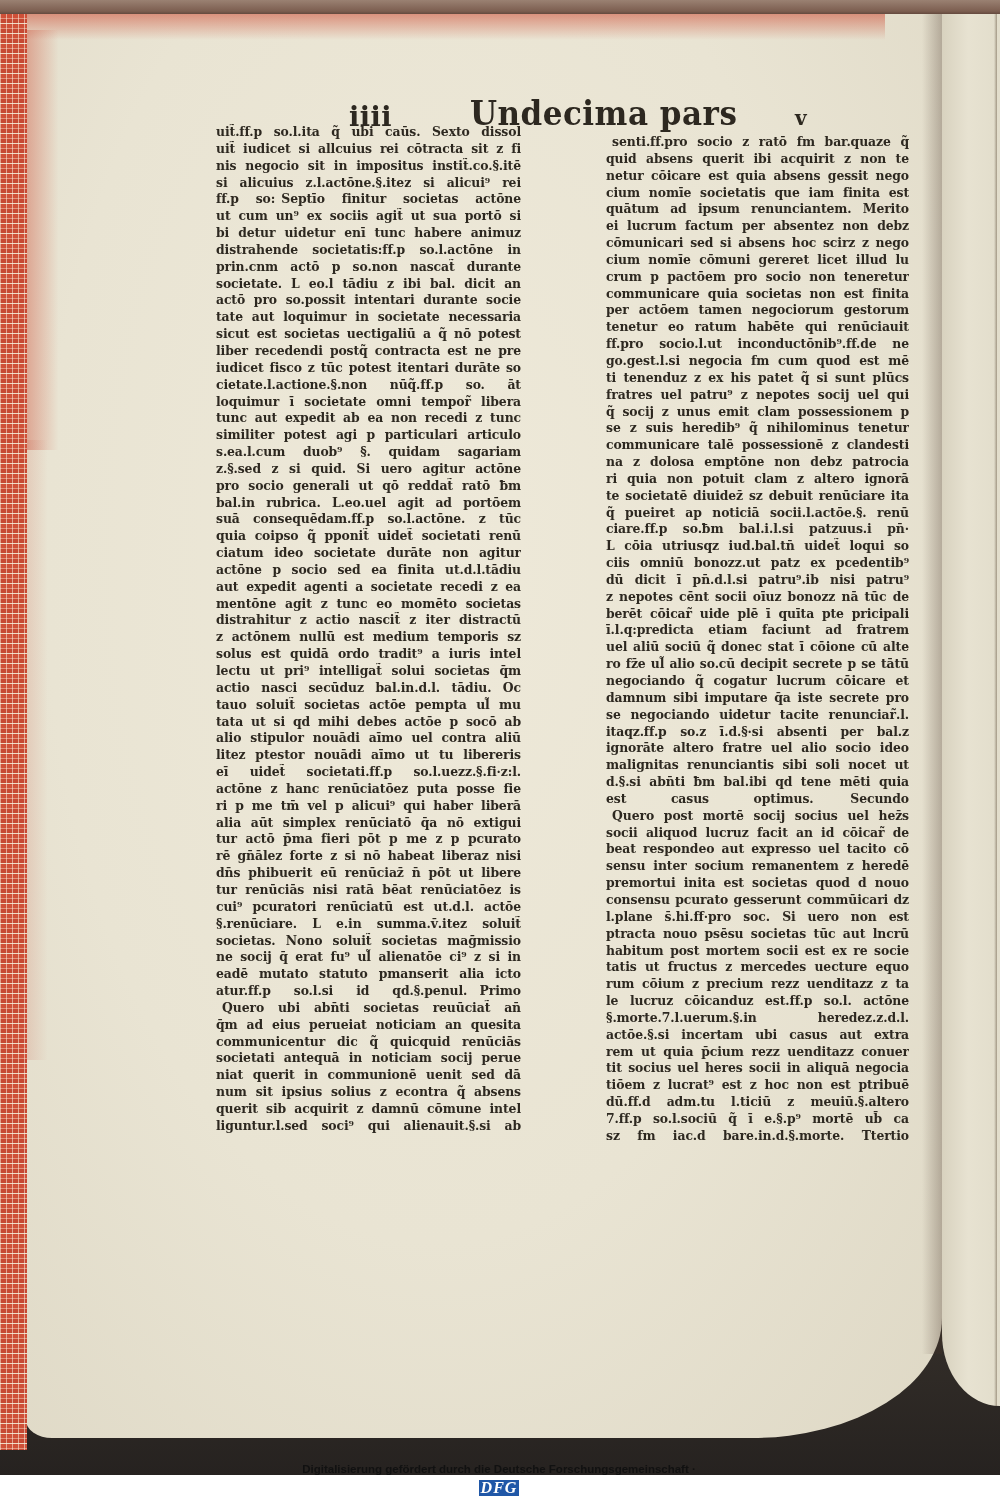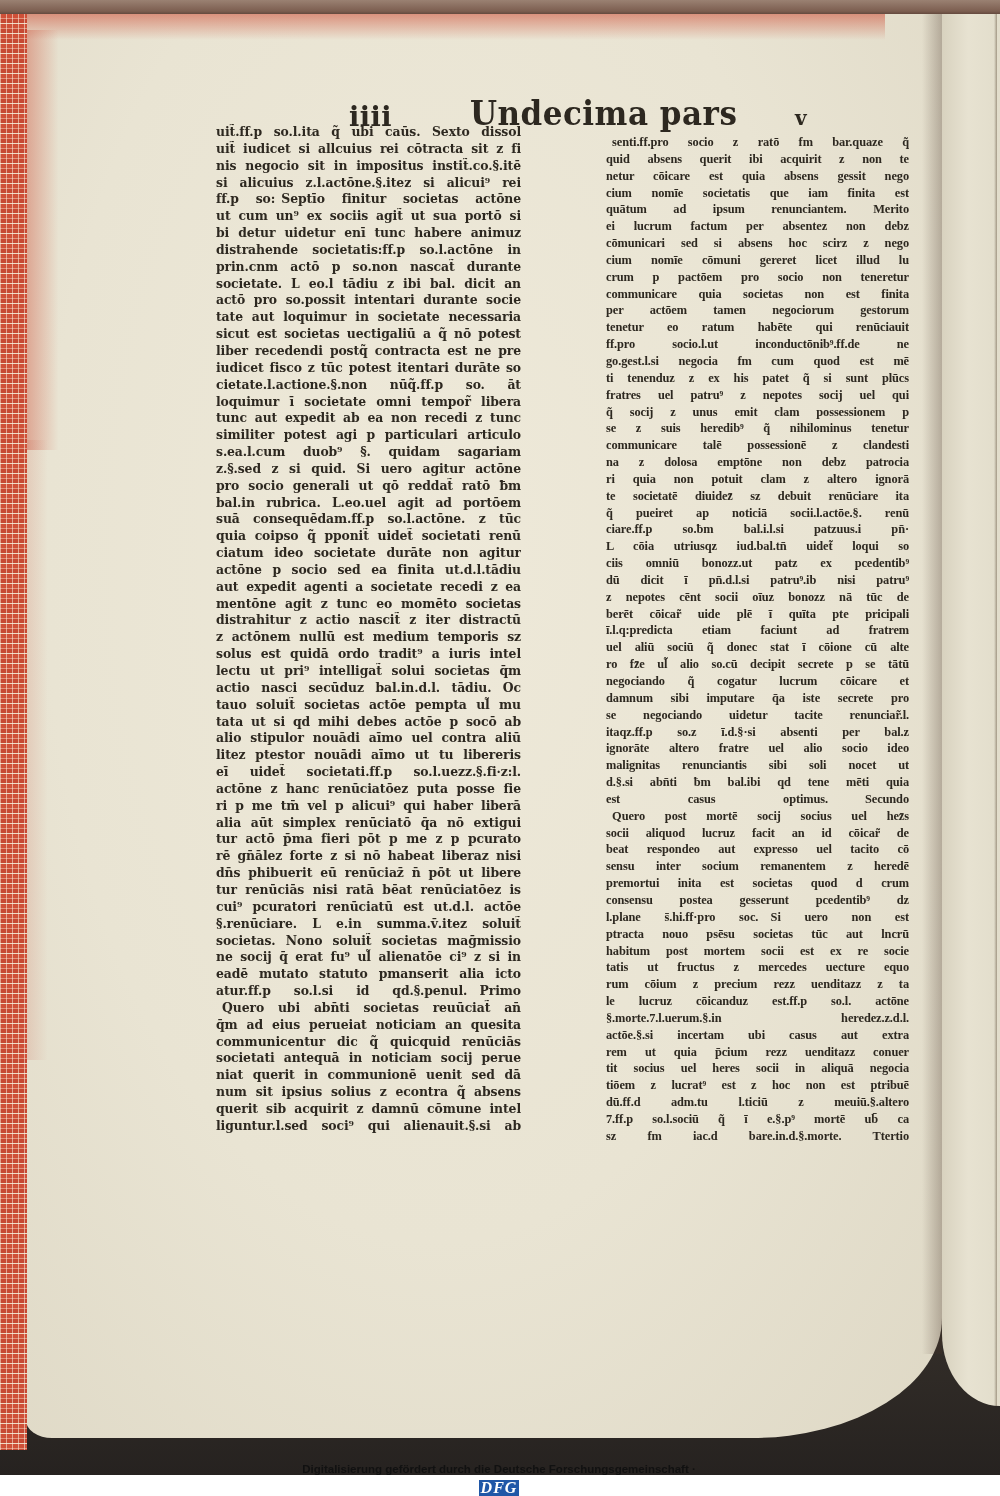--- a/index.html
+++ b/index.html
@@ -39,21 +39,21 @@
      background:linear-gradient(to bottom,#9a8172,#7c5e50 80%,#64493e);}
   
   .hdr{position:absolute;color:#2d2820;font-weight:700;letter-spacing:.5px;}
   .hdr-sig{left:349px;top:101px;font-size:27px;}
   .hdr-title{left:470px;top:95px;font-size:31px;transform:scaleY(1.06);}
   .hdr-folio{left:795px;top:106px;font-size:20px;}
   
   .col{position:absolute;color:#2d2820;font-weight:700;font-size:12.4px;
        line-height:16.85px;letter-spacing:-.1px;}
   .col-left{left:216px;top:124px;width:305px;}
-  .col-right{left:606px;top:134px;width:303px;font-family:Liberation Serif, serif;}
+  .col-right{left:606px;top:134px;width:303px;}
   .tl{text-align:justify;text-align-last:justify;white-space:nowrap;overflow:hidden;height:16.85px;}
   
   .footer{position:absolute;left:0;bottom:0;width:1000px;height:21px;background:#ffffff;
      display:flex;align-items:center;justify-content:flex-end;gap:5px;padding-right:2px;
      box-sizing:border-box;font-family:"Liberation Sans",sans-serif;flex-direction:column;}
   .credit{font-size:11.5px;font-weight:700;color:#111;}
   .dfg{width:40px;height:16px;background:#2057a7;color:#fff;display:flex;align-items:center;
        justify-content:center;font-family:"Liberation Serif",serif;font-style:italic;
        font-weight:700;font-size:16px;letter-spacing:1px;}
 </style>
@@ -177,22 +177,22 @@
       <div class="tl">se negociando uidetur tacite renunciar̃.l.</div>
       <div class="tl">itaqz.ff.p so.z ī.d.§·si absenti per bal.z</div>
       <div class="tl">ignorāte altero fratre uel alio socio ideo</div>
       <div class="tl">malignitas renunciantis sibi soli nocet ut</div>
       <div class="tl">d.§.si abn̄ti ƀm bal.ibi qd tene mēti quia</div>
       <div class="tl">est casus optimus.   Secundo</div>
       <div class="tl"> Quero post mortē socij socius uel hez̄s</div>
       <div class="tl">socii aliquod lucruz facit an id cōicar̃ de</div>
       <div class="tl">beat respondeo aut expresso uel tacito cō</div>
       <div class="tl">sensu inter socium remanentem z heredē</div>
-      <div class="tl">premortui inita est societas quod d crum</div>
-      <div class="tl">consensu postea gesserunt pcedentib⁹ dz</div>
+      <div class="tl">premortui inita est societas quod d nouo</div>
+      <div class="tl">consensu pcurato gesserunt commūicari dz</div>
       <div class="tl">l.plane s̄.hi.ff·pro soc. Si uero non est</div>
       <div class="tl">ptracta nouo psēsu societas tūc aut lncrū</div>
       <div class="tl">habitum post mortem socii est ex re socie</div>
       <div class="tl">tatis ut fructus z mercedes uecture equo</div>
       <div class="tl">rum cōium z precium rezz uenditazz z ta</div>
       <div class="tl">le lucruz cōicanduz est.ff.p so.l. actōne</div>
       <div class="tl">§.morte.7.l.uerum.§.in heredez.z.d.l.</div>
       <div class="tl">actōe.§.si incertam ubi casus aut extra</div>
       <div class="tl">rem ut quia p̄cium rezz uenditazz conuer</div>
       <div class="tl">tit socius uel heres socii in aliquā negocia</div>

